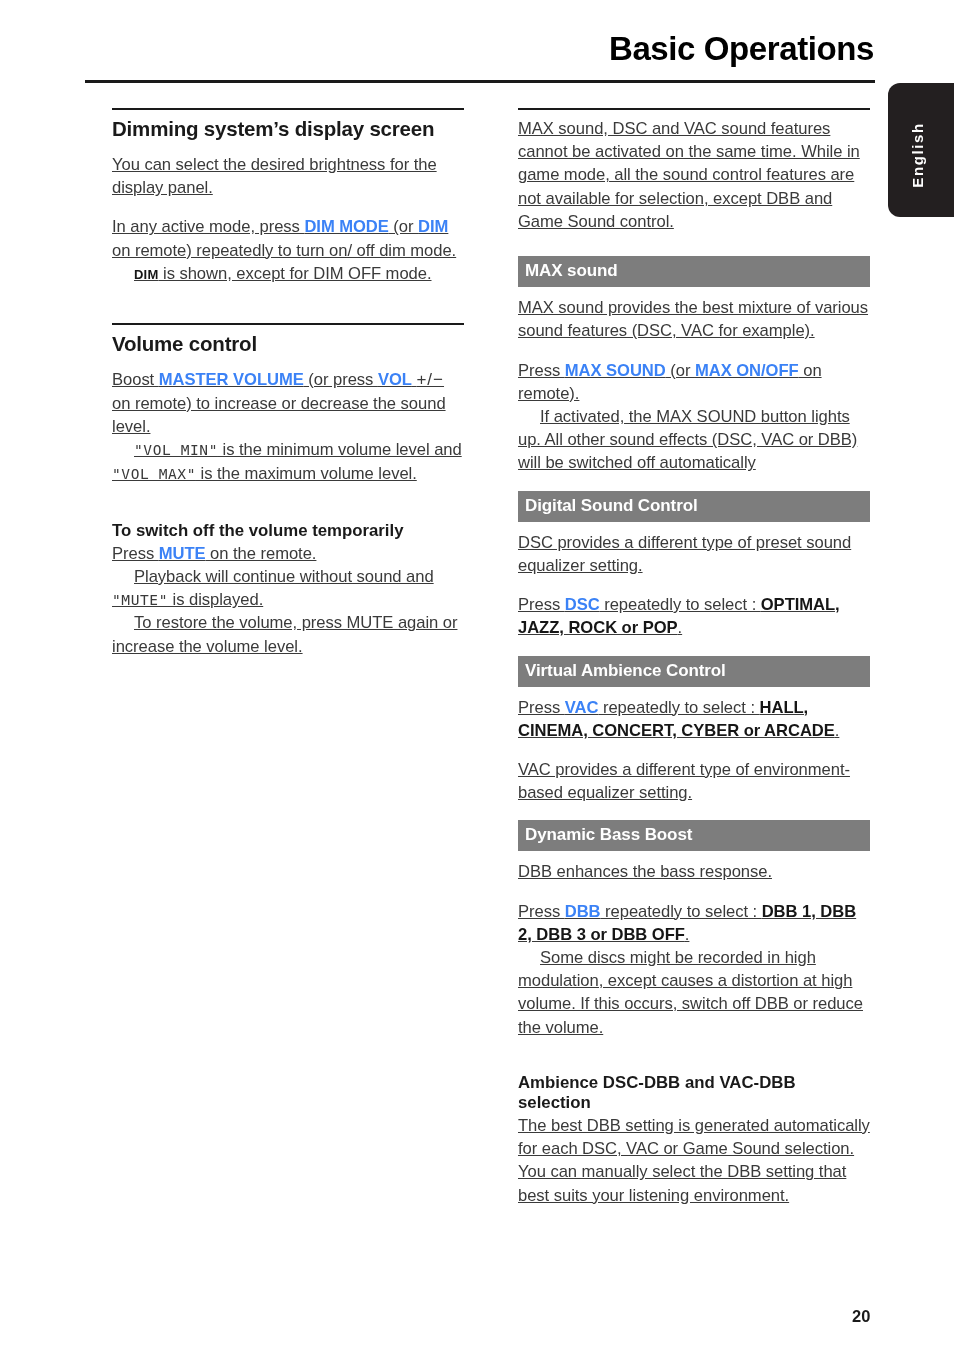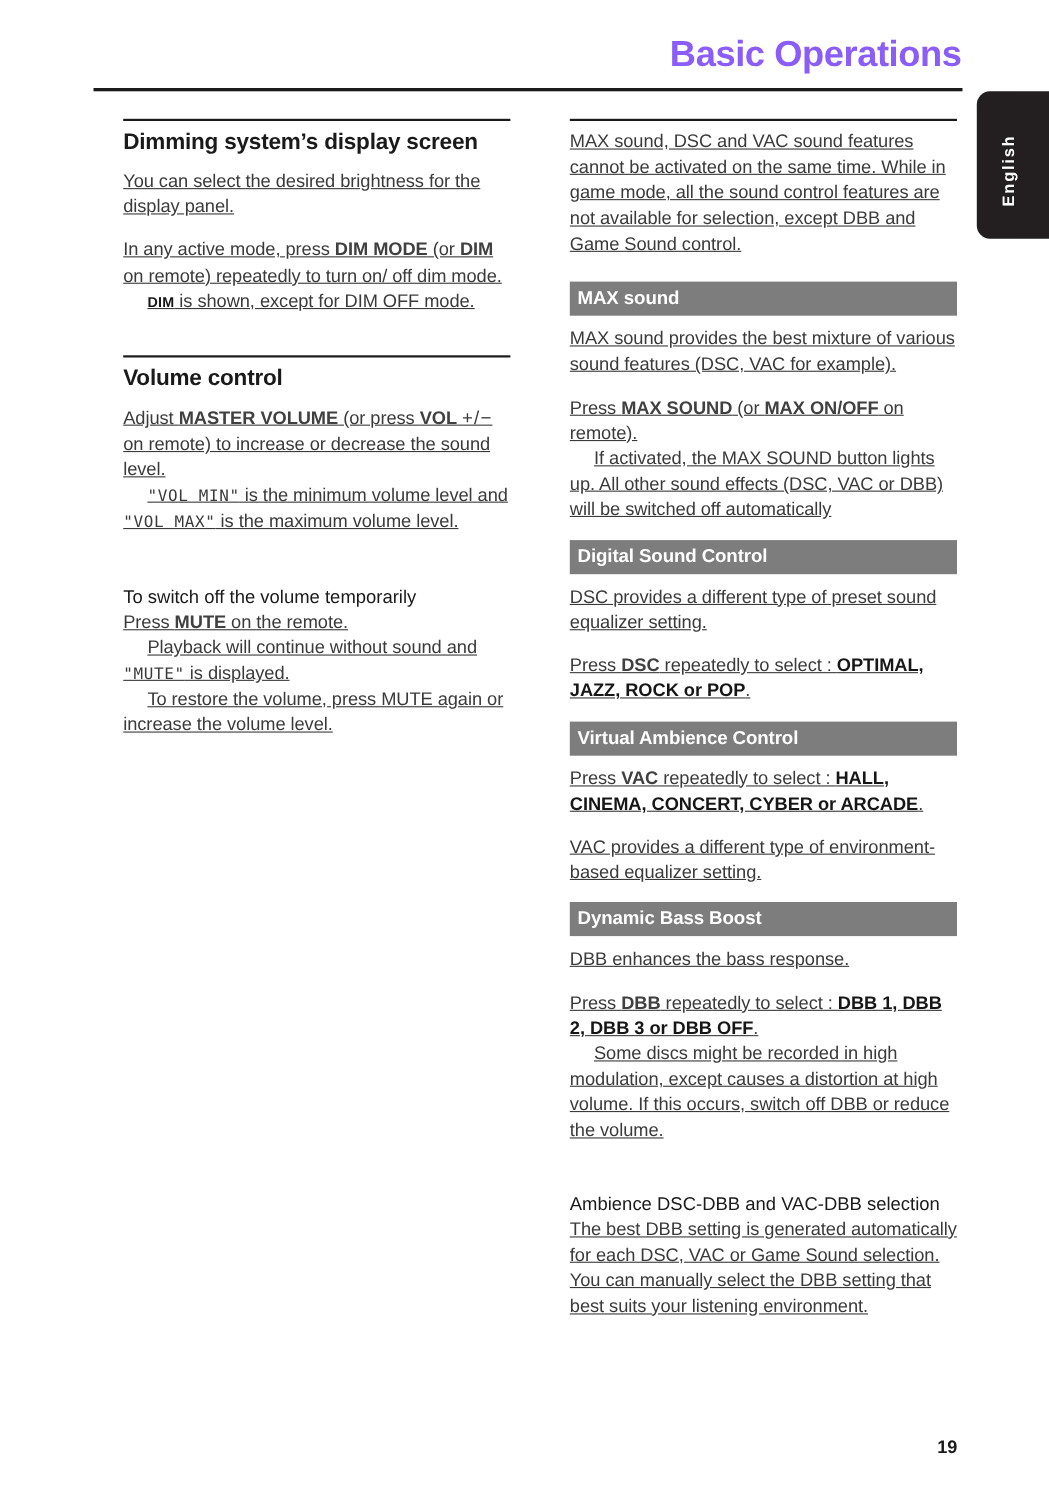--- a/index.html
+++ b/index.html
@@ -18,21 +18,21 @@
   }
 
   
   .page-title {
     position: absolute;
     top: 32px;
     right: 80px;
     font-size: 33px;
     font-weight: bold;
     letter-spacing: -0.4px;
-    color: #8b5cf6;
+    color: #000000;
     text-align: right;
     line-height: 1.05;
   }
   .header-rule {
     position: absolute;
     left: 85px;
     top: 80px;
     width: 790px;
     height: 3px;
     background: #1a1a1a;
@@ -95,41 +95,41 @@
     font-size: 16.6px;
     line-height: 1.40;
     color: #3a3a3a;
     letter-spacing: -0.05px;
     text-decoration: underline;
   }
   p.body.tight { margin-bottom: 0; }
 
   .ind { display: inline-block; width: 22px; }
 
-  b, strong { color: #404040; font-weight: bold; }
+  b, strong { color: #3b82f6; font-weight: bold; }
   .semi { color: #161616; font-weight: 600; }
   .smallcap-bold {
     font-weight: bold;
     font-size: 13px;
     color: #161616;
     letter-spacing: 0.2px;
   }
   .plusminus { font-size: 17px; letter-spacing: 1px; }
 
   .lcd {
     font-family: "DejaVu Sans Mono", monospace;
     font-size: 14.5px;
     letter-spacing: 0.6px;
     color: #3a3a3a;
   }
 
   h3.sub-title {
-    margin: 16px 0 1px 0;
+    margin: 4px 0 1px 0;
     font-size: 16.8px;
-    font-weight: normal;
+    font-weight: bold;
     color: #1a1a1a;
   }
 
   
   .bar {
     background: #7d7d7d;
     color: #ffffff;
     font-size: 17px;
     font-weight: bold;
     padding: 5px 7px 6px 7px;
@@ -169,21 +169,21 @@
     <p class="body">You can select the desired brightness for the display panel.</p>
 
     <p class="body tight"><span>In any active mode, press </span><b>DIM MODE</b><span> (or </span><b>DIM</b><span> on remote) repeatedly to turn on/ off dim mode.</span></p>
 
     <p class="body"><span class="ind"></span><span class="smallcap-bold">DIM</span><span> is shown, except for DIM OFF mode.</span></p>
 
     <div style="height:22px"></div>
     <div class="sec-rule"></div>
     <h2 class="sec-title">Volume control</h2>
 
-    <p class="body tight"><span>Adjust </span><b>MASTER VOLUME</b><span> (or press </span><b>VOL</b> <span class="plusminus">+/−</span><span> on remote) to increase or decrease the sound level.</span></p>
+    <p class="body tight"><span>Boost </span><b>MASTER VOLUME</b><span> (or press </span><b>VOL</b> <span class="plusminus">+/−</span><span> on remote) to increase or decrease the sound level.</span></p>
 
     <p class="body"><span class="ind"></span><span class="lcd">"VOL MIN"</span><span> is the minimum volume level and </span><span class="lcd">"VOL MAX"</span><span> is the maximum volume level.</span></p>
 
     <div style="height:16px"></div>
     <h3 class="sub-title">To switch off the volume temporarily</h3>
 
     <p class="body tight"><span>Press </span><b>MUTE</b><span> on the remote.</span></p>
 
     <p class="body tight"><span class="ind"></span><span>Playback will continue without sound and </span><span class="lcd">"MUTE"</span><span> is displayed.</span></p>
 
@@ -214,15 +214,15 @@
     <p class="body">DBB enhances the bass response.</p>
     <p class="body tight"><span>Press </span><b>DBB</b><span> repeatedly to select : </span><span class="semi">DBB 1, DBB 2, DBB 3 or DBB OFF</span><span>.</span></p>
     <p class="body"><span class="ind"></span><span>Some discs might be recorded in high modulation, except causes a distortion at high volume. If this occurs, switch off DBB or reduce the volume.</span></p>
 
     <div style="height:14px"></div>
     <h3 class="sub-title">Ambience DSC-DBB and  VAC-DBB selection</h3>
     <p class="body">The best DBB setting is generated automatically for each DSC, VAC or Game Sound selection. You can manually select the DBB setting that best suits your listening environment.</p>
 
   </div>
 
-  <div class="page-number">19</div>
+  <div class="page-number">20</div>
 
 </div>
 
 </body></html>

